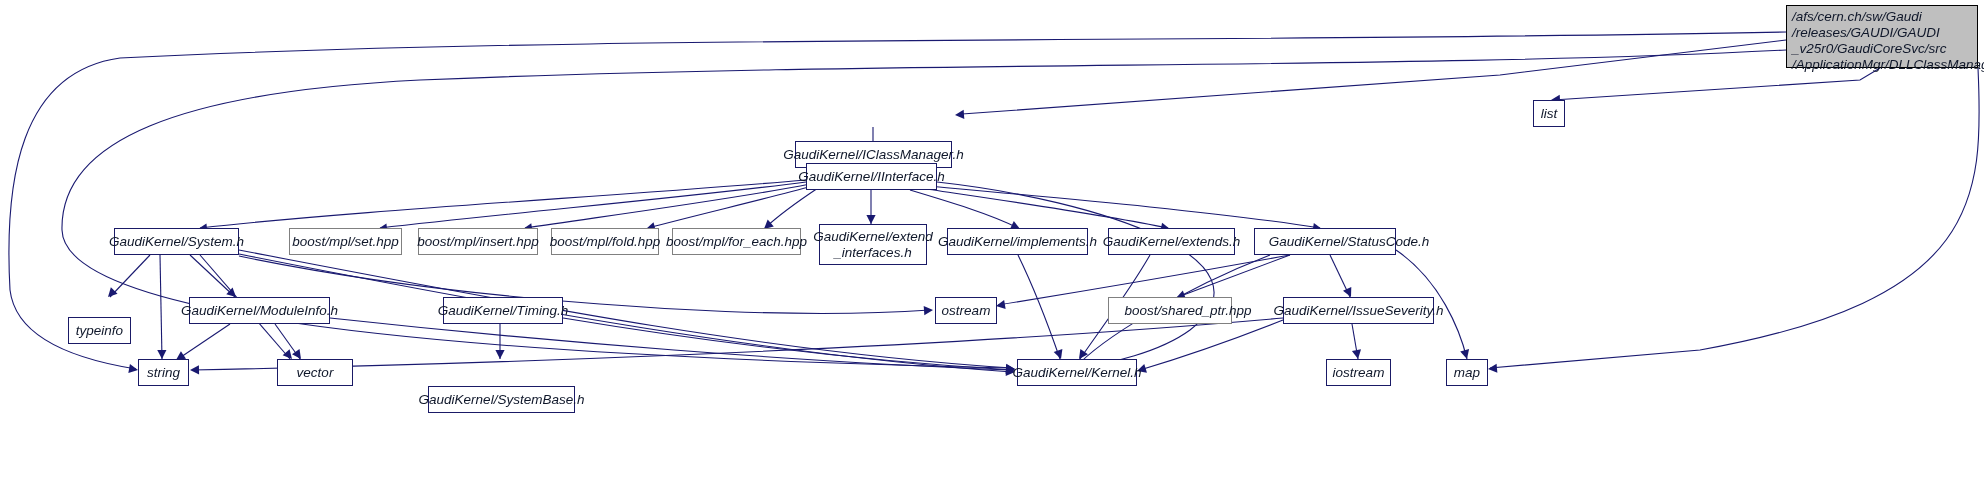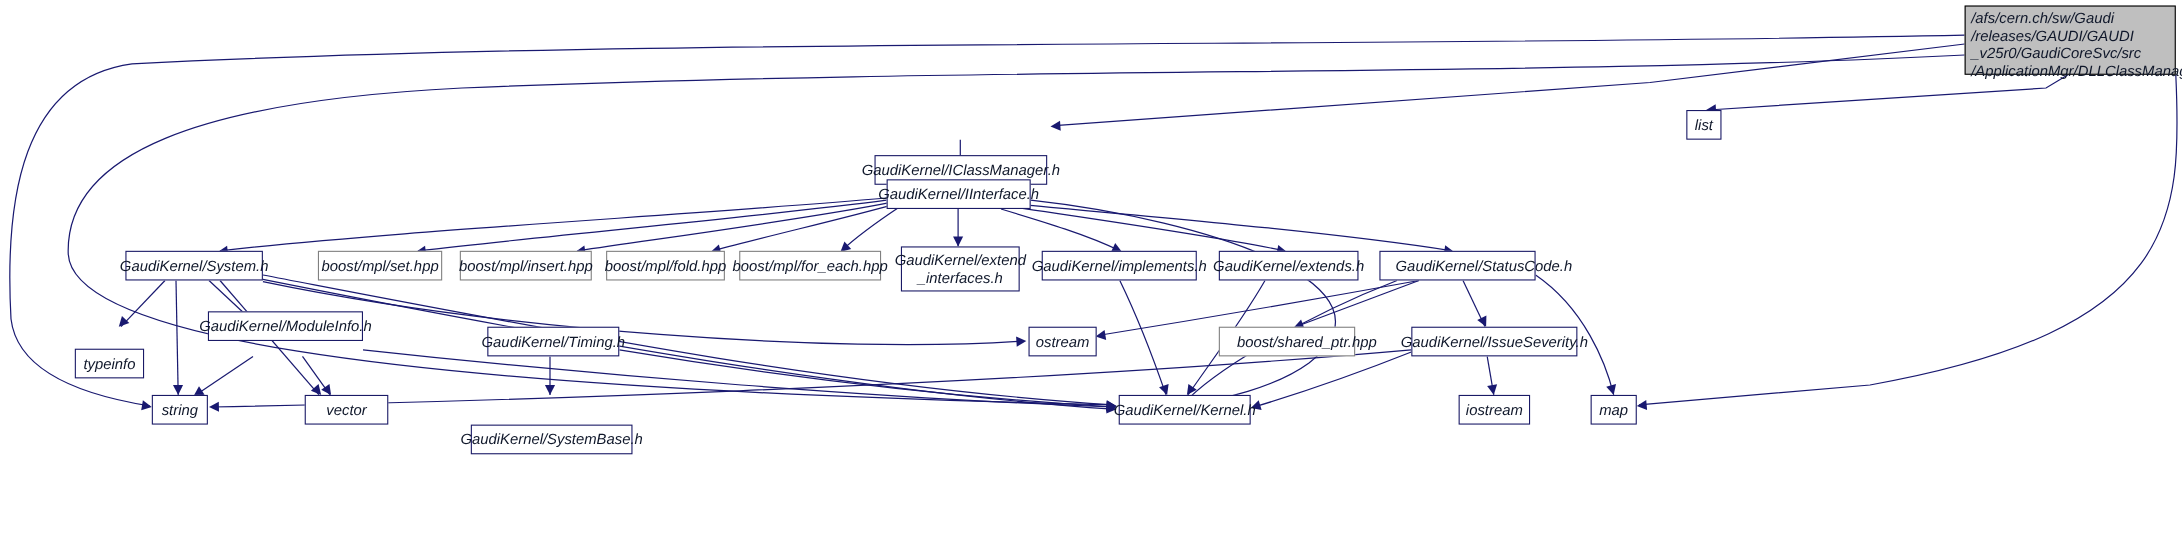--- a/index.html
+++ b/index.html
@@ -108,21 +108,21 @@
     <div class="node" style="left: 289px; top: 228px; width: 113px; height: 27px;">boost/mpl/set.hpp</div>
     <div class="node" style="left: 418px; top: 228px; width: 120px; height: 27px;">boost/mpl/insert.hpp</div>
     <div class="node" style="left: 551px; top: 228px; width: 108px; height: 27px;">boost/mpl/fold.hpp</div>
     <div class="node" style="left: 672px; top: 228px; width: 129px; height: 27px;">boost/mpl/for_each.hpp</div>
     <div class="node strong" style="left: 819px; top: 224px; width: 108px; height: 41px;">GaudiKernel/extend
 _interfaces.h</div>
     <div class="node strong" style="left: 947px; top: 228px; width: 141px; height: 27px;">GaudiKernel/implements.h</div>
     <div class="node strong" style="left: 1108px; top: 228px; width: 127px; height: 27px;">GaudiKernel/extends.h</div>
     <div class="node strong" style="left: 1254px; top: 228px; width: 142px; height: 27px; padding-left: 48px;">GaudiKernel/StatusCode.h</div>
     <div class="node strong" style="left: 68px; top: 297px; width: 63px; height: 27px; margin-top: 20px;">typeinfo</div>
-    <div class="node strong" style="left: 189px; top: 283px; width: 141px; height: 27px;">GaudiKernel/ModuleInfo.h</div>
+    <div class="node strong" style="left: 189px; top: 297px; width: 141px; height: 27px;">GaudiKernel/ModuleInfo.h</div>
     <div class="node strong" style="left: 443px; top: 297px; width: 120px; height: 27px;">GaudiKernel/Timing.h</div>
     <div class="node strong" style="left: 935px; top: 297px; width: 62px; height: 27px;">ostream</div>
     <div class="node" style="left: 1108px; top: 297px; width: 124px; height: 27px; padding-left: 36px;">boost/shared_ptr.hpp</div>
     <div class="node strong" style="left: 1283px; top: 297px; width: 151px; height: 27px;">GaudiKernel/IssueSeverity.h</div>
     <div class="node strong" style="left: 138px; top: 359px; width: 51px; height: 27px;">string</div>
     <div class="node strong" style="left: 277px; top: 359px; width: 76px; height: 27px;">vector</div>
     <div class="node strong" style="left: 428px; top: 359px; width: 147px; height: 27px; margin-top: 27px;">GaudiKernel/SystemBase.h</div>
     <div class="node strong" style="left: 1017px; top: 359px; width: 120px; height: 27px;">GaudiKernel/Kernel.h</div>
     <div class="node strong" style="left: 1326px; top: 359px; width: 65px; height: 27px;">iostream</div>
     <div class="node strong" style="left: 1446px; top: 359px; width: 42px; height: 27px;">map</div>

